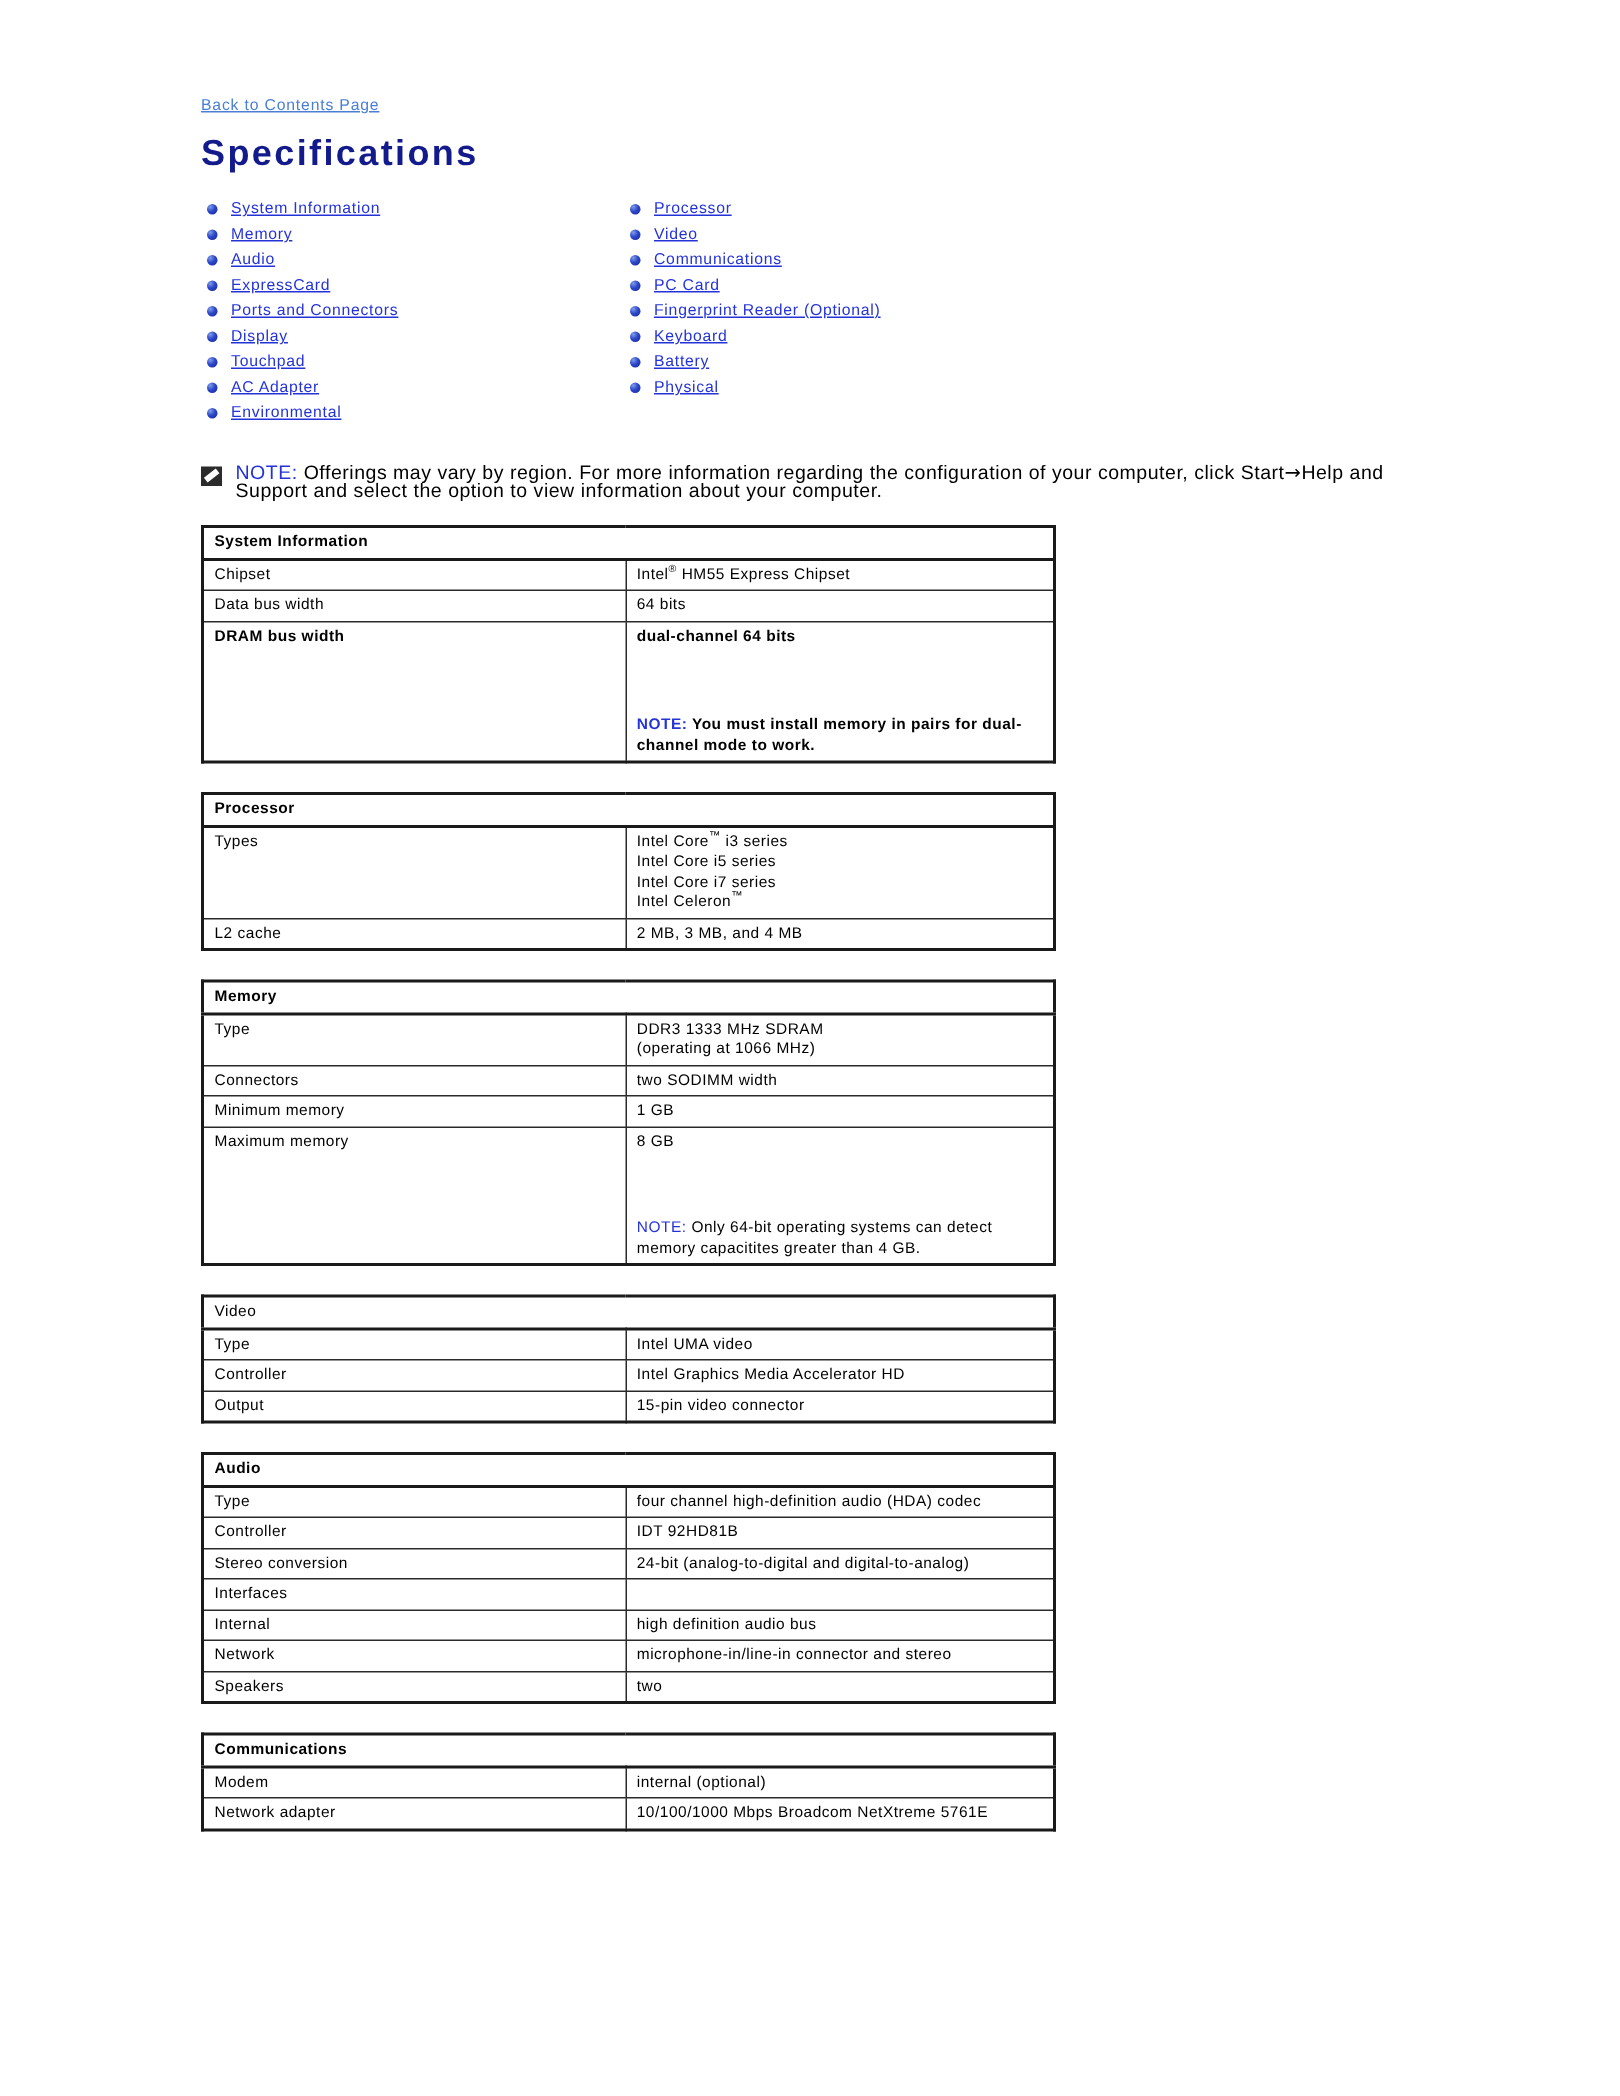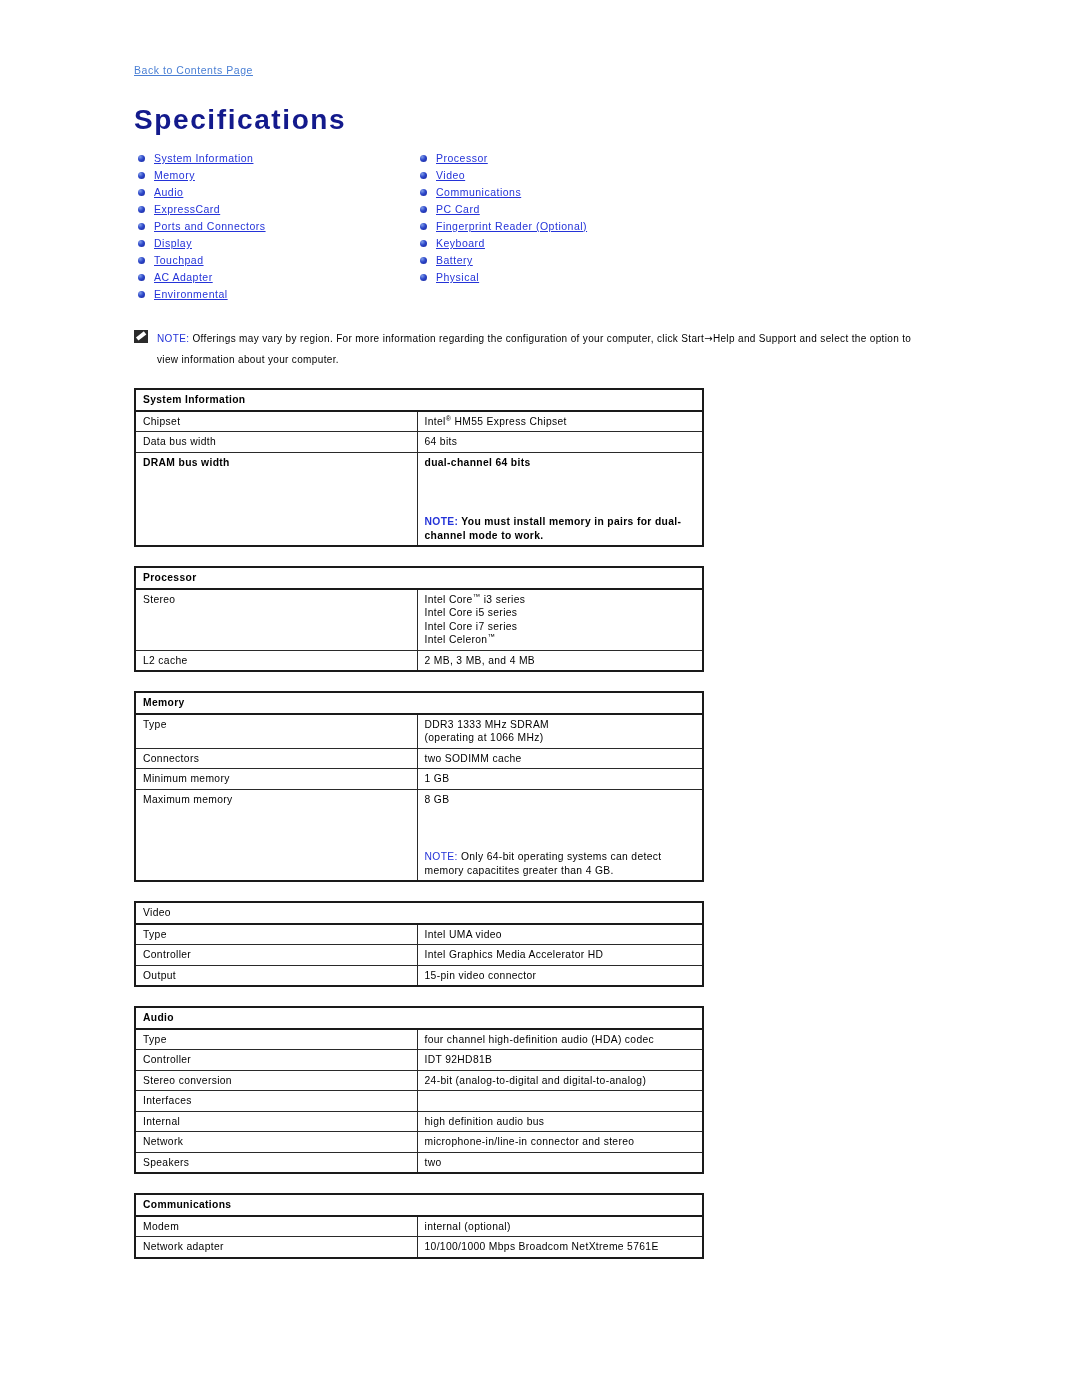--- a/index.html
+++ b/index.html
@@ -27,25 +27,25 @@
   a.backlink {
     font-size: 10.5px;
     color: #4a7fd4;
     text-decoration: underline;
     letter-spacing: 0.55px;
     font-family: "Liberation Sans", sans-serif;
   }
 
   
   h1.spec-title {
-    font-size: 28px;
+    font-size: 24px;
     font-weight: bold;
     color: #131a8c;
     letter-spacing: 1.6px;
-    margin: 26px 0 14px 0;
+    margin: 11px 0 14px 0;
     font-family: "Liberation Sans", sans-serif;
   }
 
   
   .link-cols {
     position: relative;
     width: 700px;
     height: 152px;
     margin-bottom: 6px;
   }
@@ -101,22 +101,22 @@
     content: "";
     position: absolute;
     left: 2px;
     top: 3.5px;
     width: 10px;
     height: 3.6px;
     background: #ffffff;
     transform: rotate(-38deg);
   }
   .note-text {
-    font-size: 10px;
-    line-height: 21px;
+    font-size: 13px;
+    line-height: 11px;
     letter-spacing: 0.35px;
     color: #000;
   }
   .note-label { color: #2433d8; }
   .note-arrow { font-family: "DejaVu Sans", sans-serif; }
 
   
   table.spec {
     border-collapse: collapse;
     width: 568px;
@@ -274,21 +274,21 @@
       <table class="spec">
         <colgroup>
           <col class="c1">
           <col class="c2">
         </colgroup>
         <tbody>
           <tr>
             <td colspan="2" class="sechead">Processor</td>
           </tr>
           <tr>
-            <td class="tall-types">Stereo</td>
+            <td class="tall-types">Types</td>
             <td class="tall-types">Intel Core<span class="tm">™</span> i3 series<br>Intel Core i5 series<br>Intel Core i7 series<br>Intel Celeron<span class="tm">™</span></td>
           </tr>
           <tr>
             <td>L2 cache</td>
             <td>2 MB, 3 MB, and 4 MB</td>
           </tr>
         </tbody>
       </table>
       <table class="spec">
         <colgroup>
@@ -298,21 +298,21 @@
         <tbody>
           <tr>
             <td colspan="2" class="sechead">Memory</td>
           </tr>
           <tr>
             <td>Type</td>
             <td>DDR3 1333 MHz SDRAM<br>(operating at 1066 MHz)</td>
           </tr>
           <tr>
             <td>Connectors</td>
-            <td>two SODIMM cache</td>
+            <td>two SODIMM width</td>
           </tr>
           <tr>
             <td>Minimum memory</td>
             <td>1 GB</td>
           </tr>
           <tr>
             <td class="tall-maxmem">Maximum memory</td>
             <td class="tall-maxmem">8 GB<div style="height: 40px;"></div><div class="inline-note"><span class="cell-note">NOTE:</span><span> Only 64-bit operating systems can detect memory capacitites greater than 4 GB.</span></div></td>
           </tr>
         </tbody>

